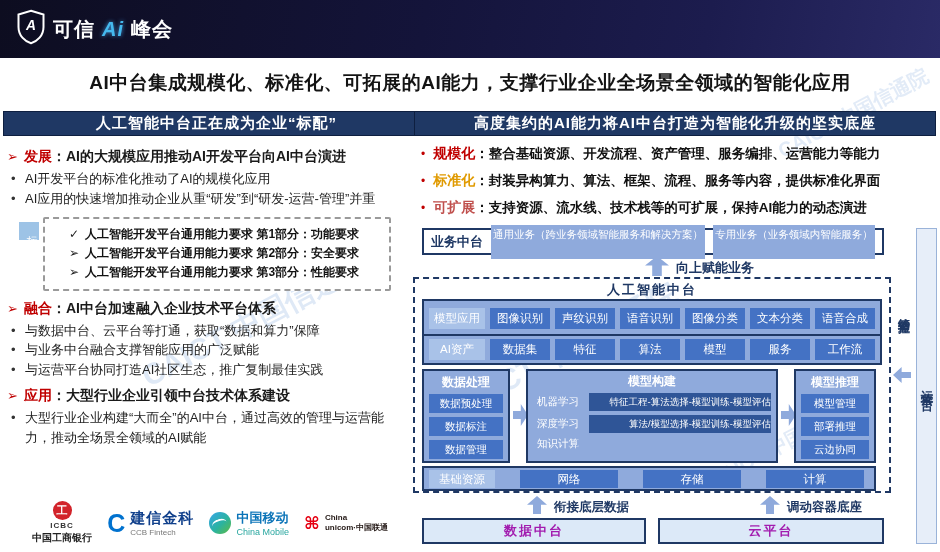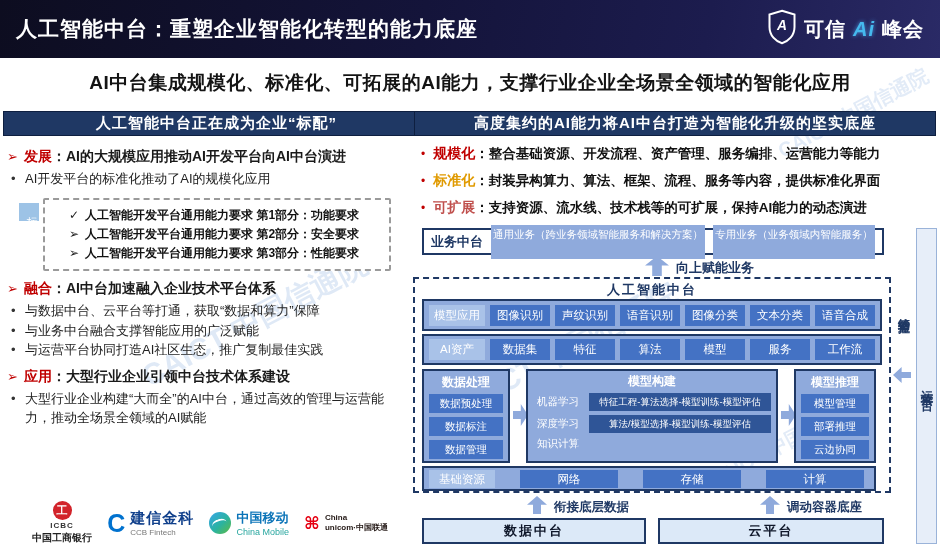--- a/index.html
+++ b/index.html
@@ -90,42 +90,42 @@
 
   .ai-dash { position:absolute; left:413px; top:277px; width:478px; height:216px; border:2px dashed #1f3864; }
   .ai-title { position:absolute; left:413px; top:281px; width:478px; text-align:center;
     color:#1f3864; font-size:13px; font-weight:bold; letter-spacing:2px; }
 
   .srow { background:#8faadc; display:flex; align-items:center; gap:5px; padding:0 5px; }
   .srow-label { background:#a9c2e8; color:#fff; font-size:11.5px; text-align:center;
     flex:0 0 56px; height:21px; line-height:21px; }
   .srow-item { flex:1; background:#4472c4; color:#fff; font-size:11.5px; height:21px;
     line-height:21px; text-align:center; white-space:nowrap; }
-  .row-modelapp { left:422px; top:299px; width:460px; height:32px; }
+  .row-modelapp { left:422px; top:299px; width:460px; height:39px; }
   .row-assets   { left:422px; top:334px; width:460px; height:31px; }
   .row-base     { left:422px; top:466px; width:454px; height:25px; }
   .row-base .srow-item { height:18px; line-height:18px; flex:0 0 98px; }
   .row-base .srow-label { background:#a9c2e8; flex:0 0 66px; height:18px; line-height:18px; }
   .row-base { justify-content:space-between; padding-right:10px; }
 
   .pcol { background:#8faadc; padding:3px 5px; }
   .pcol-title { color:#fff; font-size:12px; font-weight:bold; text-align:center; margin-bottom:3px; }
   .pcol-item { background:#4472c4; color:#fff; font-size:10.5px; height:19px; line-height:19px;
     text-align:center; margin-bottom:4px; white-space:nowrap; }
   .dataproc { left:422px; top:369px; width:88px; height:94px; }
   .modelinf { left:794px; top:369px; width:82px; height:94px; }
 
   .modelbuild { left:526px; top:369px; width:252px; height:94px; background:#8faadc; padding:2px 5px; }
   .mb-row { display:flex; align-items:center; gap:6px; margin-bottom:4px; }
   .mb-method { flex:0 0 50px; color:#fff; font-size:10.5px; text-align:center; }
   .mb-flow { flex:1; background:#2f5597; color:#fff; font-size:9.5px; height:18px; line-height:18px;
-    text-align:center; white-space:nowrap; }
+    text-align:right; white-space:nowrap; }
 
   .bottom-box { position:absolute; height:26px; background:#dce9f8; border:2px solid #1f3864;
-    color:#0f172a; font-size:13px; font-weight:bold; display:flex; align-items:center;
+    color:#a21caf; font-size:13px; font-weight:bold; display:flex; align-items:center;
     justify-content:center; letter-spacing:2px; }
   .datacenter { left:422px; top:518px; width:224px; }
   .cloud { left:658px; top:518px; width:226px; }
 
   .vlabel { position:absolute; writing-mode:vertical-rl; color:#1f3864; font-weight:bold; }
   .monitor { left:895px; top:308px; font-size:12px; letter-spacing:1px; }
   .ops { left:916px; top:228px; width:21px; height:316px; background:#e7eef9; border:1px solid #9ab3d9;
     font-size:12.5px; letter-spacing:3px; display:flex; align-items:center; justify-content:center; }
 
   
@@ -137,21 +137,20 @@
 <body>
 
 <div class="slide">
 
   <div class="wm" style="left:130px;top:300px;">CAICT 中国信通院</div>
   <div class="wm" style="left:440px;top:330px;">CAICT 中国信通院</div>
   <div class="wm small" style="left:770px;top:100px;">CAICT 中国信通院</div>
   <div class="wm small" style="left:700px;top:430px;">CAICT 中国信通院</div>
 
   <div class="topbar">
-    <div class="topbar-title">人工智能中台：重塑企业智能化转型的能力底座</div>
     <div class="logo">
       <span>
         <svg width="30" height="36" viewBox="0 0 24 28">
           <path d="M12 1 L22 4 V14 C22 21 17 25.5 12 27 C7 25.5 2 21 2 14 V4 Z" fill="none" stroke="#ffffff" stroke-width="1.6"></path>
           <text x="12" y="16" font-size="11" fill="#ffffff" text-anchor="middle" font-weight="bold" font-style="italic">A</text>
         </svg>
       </span>
       <span class="logo-text">可信</span>
       <span class="logo-text logo-ai">Ai</span>
       <span class="logo-text">峰会</span>
@@ -165,20 +164,21 @@
 
   <div class="lcol">
 
     <div class="lsec">
       <div class="lhead">
         <span class="lmark">➢</span>
         <span><span class="lkw">发展</span><span>：AI的大规模应用推动AI开发平台向AI中台演进</span></span>
       </div>
       <ul class="lbullets">
         <li>AI开发平台的标准化推动了AI的规模化应用</li>
+        <li>AI应用的快速增加推动企业从重“研发”到“研发-运营-管理”并重</li>
       </ul>
     </div>
 
     <div class="std-wrap">
       <div class="std-tab">标准规范</div>
       <div class="std-box">
         <div class="std-item"><span class="m">✓</span><span>人工智能开发平台通用能力要求 第1部分：功能要求</span></div>
         <div class="std-item"><span class="m">➢</span><span>人工智能开发平台通用能力要求 第2部分：安全要求</span></div>
         <div class="std-item"><span class="m">➢</span><span>人工智能开发平台通用能力要求 第3部分：性能要求</span></div>
       </div>

